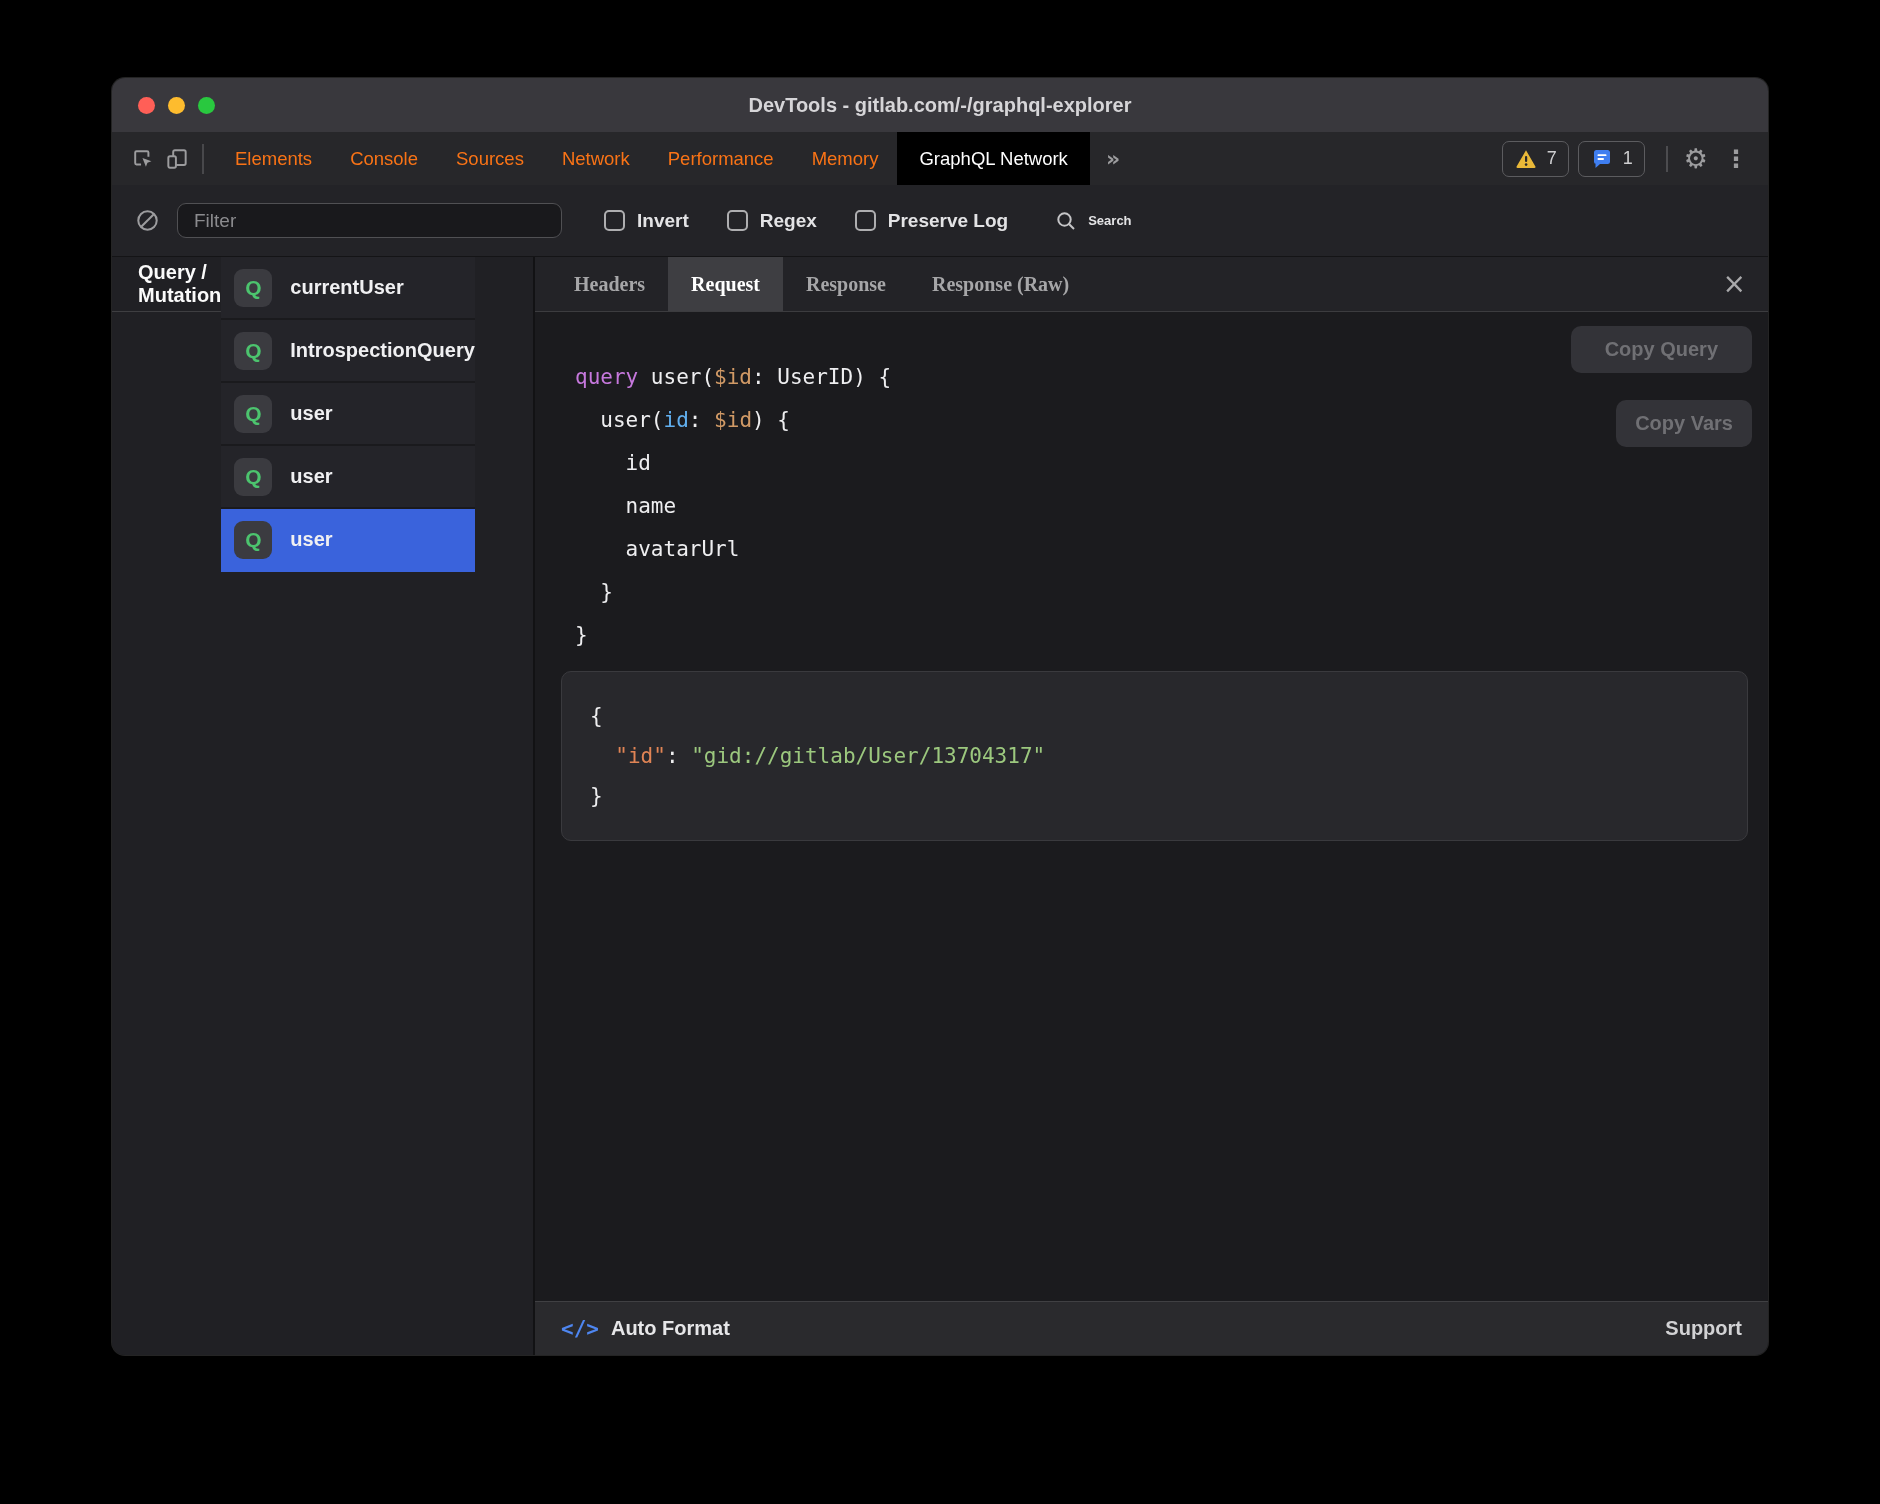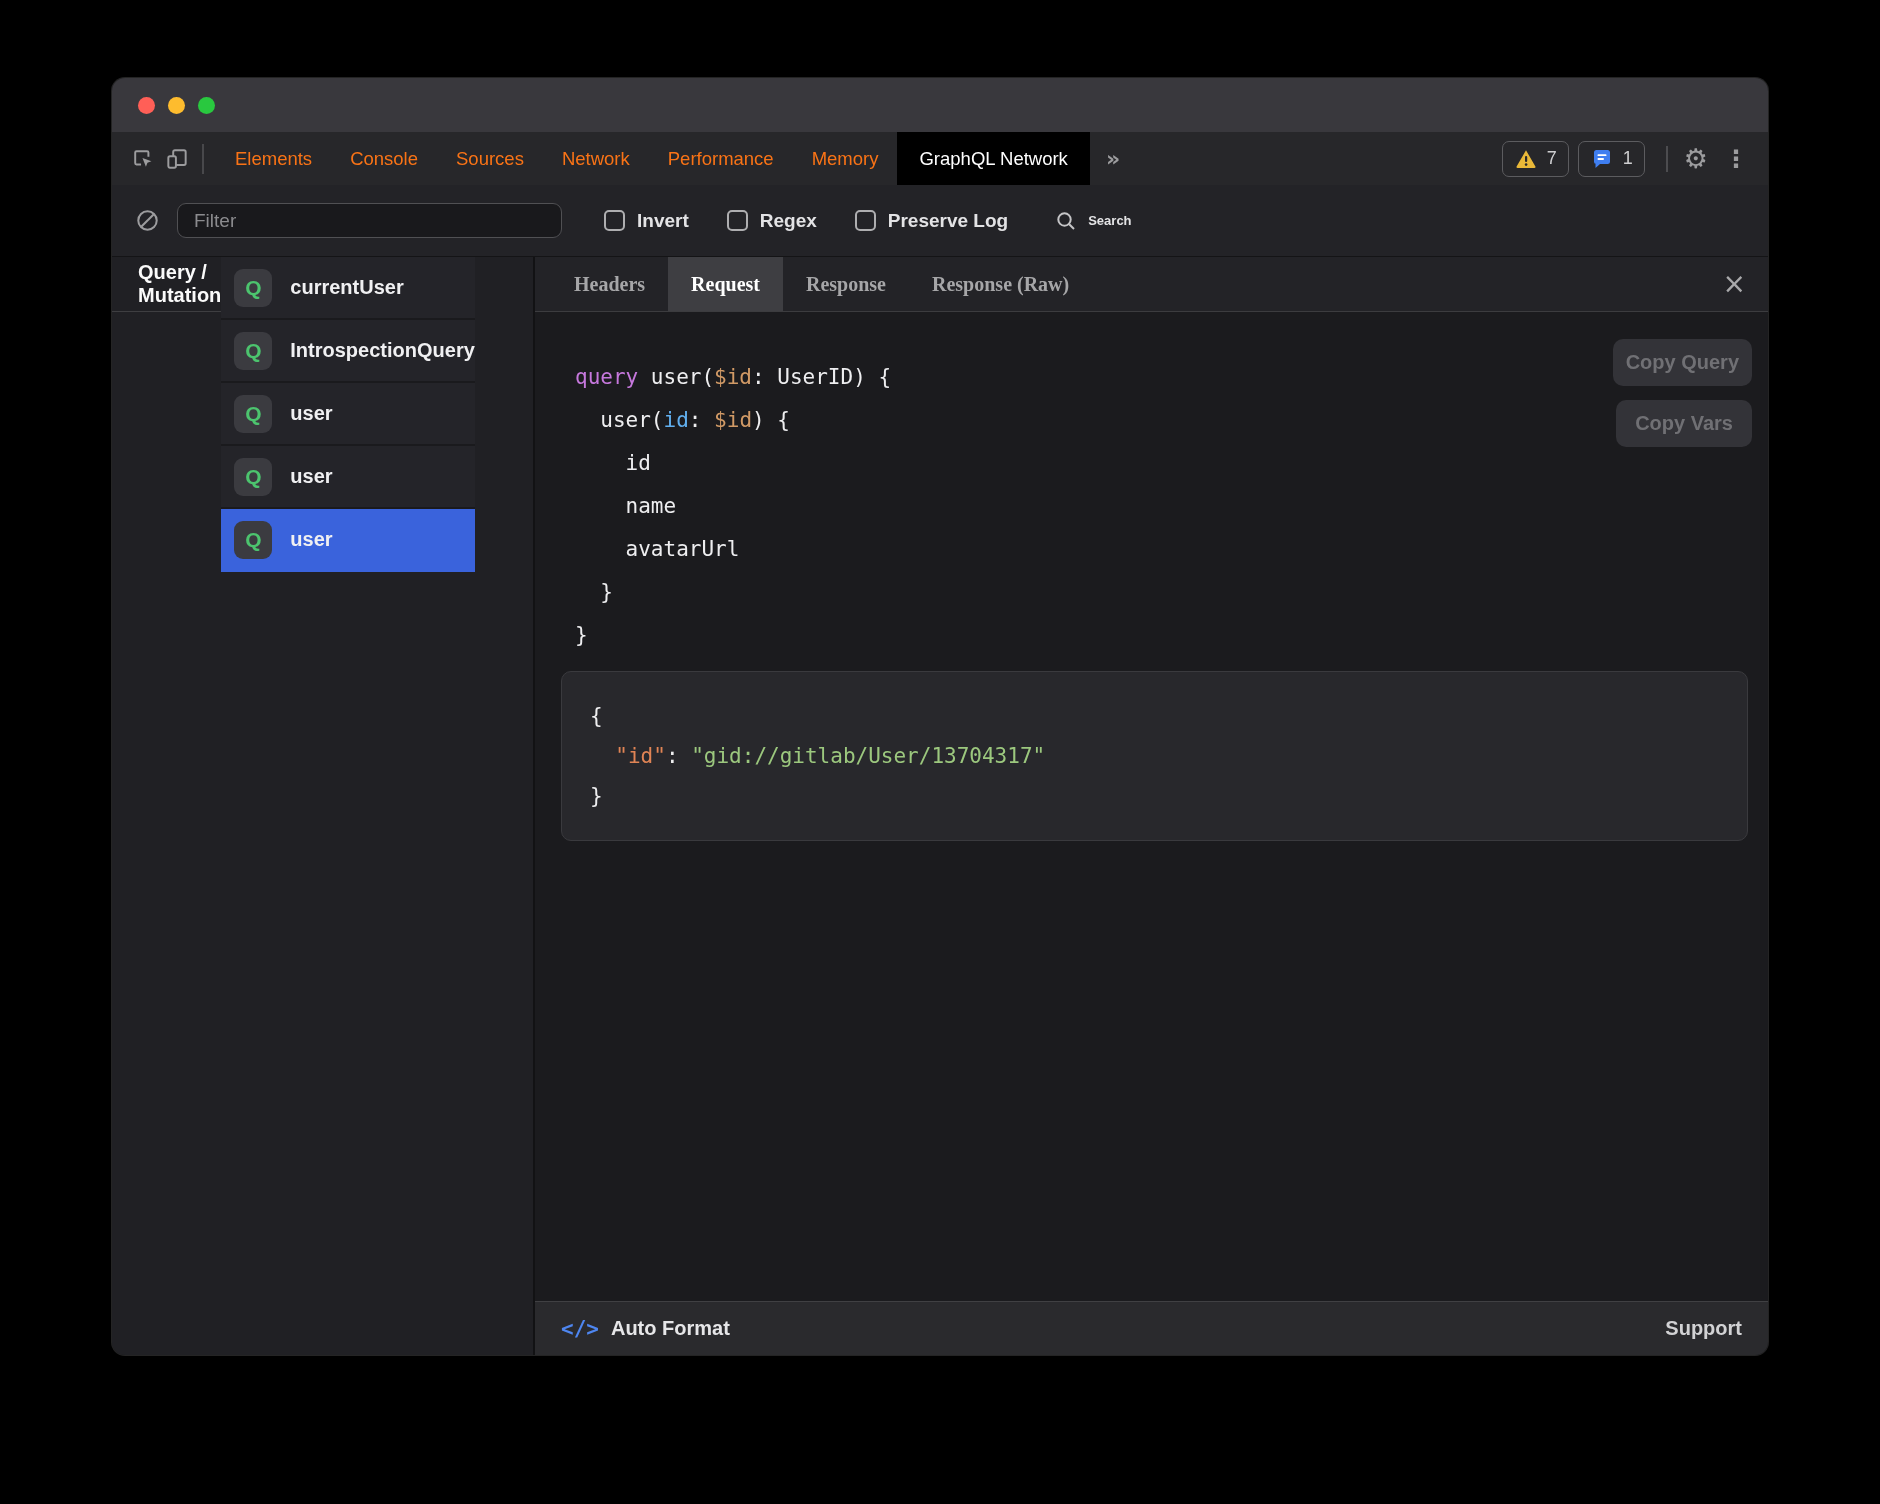--- a/index.html
+++ b/index.html
@@ -89,41 +89,42 @@
   .tok-pl   { color:#eeeef0; }
   .tok-key  { color:#e08455; }
   .tok-str  { color:#9cc87e; }
 
   .varbox { margin:14px 20px 0 26px; background:#28282c; border:1px solid #3a3a3e;
             border-radius:10px; padding:24px 28px; font-family:"DejaVu Sans Mono", monospace;
             font-size:21px; line-height:40px; }
 
   .copy-btn { position:absolute; background:#333338; color:#707074; font-size:20px; font-weight:700;
               border:none; border-radius:10px; font-family:"Liberation Sans", sans-serif; cursor:default; }
-  .copy-query { top:27px; right:16px; padding:12px 13px; }
+  .copy-query { top:14px; right:16px; padding:12px 34px; }
   .copy-vars  { top:88px; right:16px; padding:12px 19px; }
 
   .detail-footer { height:54px; flex:0 0 54px; background:#2a2a2d; border-top:1px solid #404043;
                    display:flex; align-items:center; padding:0 26px; gap:12px; }
   .af-icon { color:#4e86f0; font-family:"DejaVu Sans Mono", monospace; font-weight:700; font-size:21px; }
   .af-label { color:#e6e6e8; font-size:20px; font-weight:700; }
   .footer-spacer { flex:1; }
   .support-label { color:#d2d2d4; font-size:20px; font-weight:700; }
 </style>
 </head>
 <body>
 
 <div class="window">
 
   <div class="titlebar">
     <div class="traffic">
       <span class="tl red"></span>
       <span class="tl yellow"></span>
       <span class="tl green"></span>
     </div>
+    <div class="win-title">DevTools - gitlab.com/-/graphql-explorer</div>
   </div>
 
   <div class="tabbar">
     <span class="icon-btn">
       <svg width="26" height="26" viewBox="0 0 24 24">
         <path d="M17 10V6a1.2 1.2 0 0 0-1.2-1.2H6A1.2 1.2 0 0 0 4.8 6v9.8A1.2 1.2 0 0 0 6 17h4.2"></path>
         <path d="M11.5 11l8.3 3.1-3.7 1.3-1.4 3.8z" fill="#9c9c9e" stroke="none"></path>
       </svg>
     </span>
     <span class="icon-btn">

